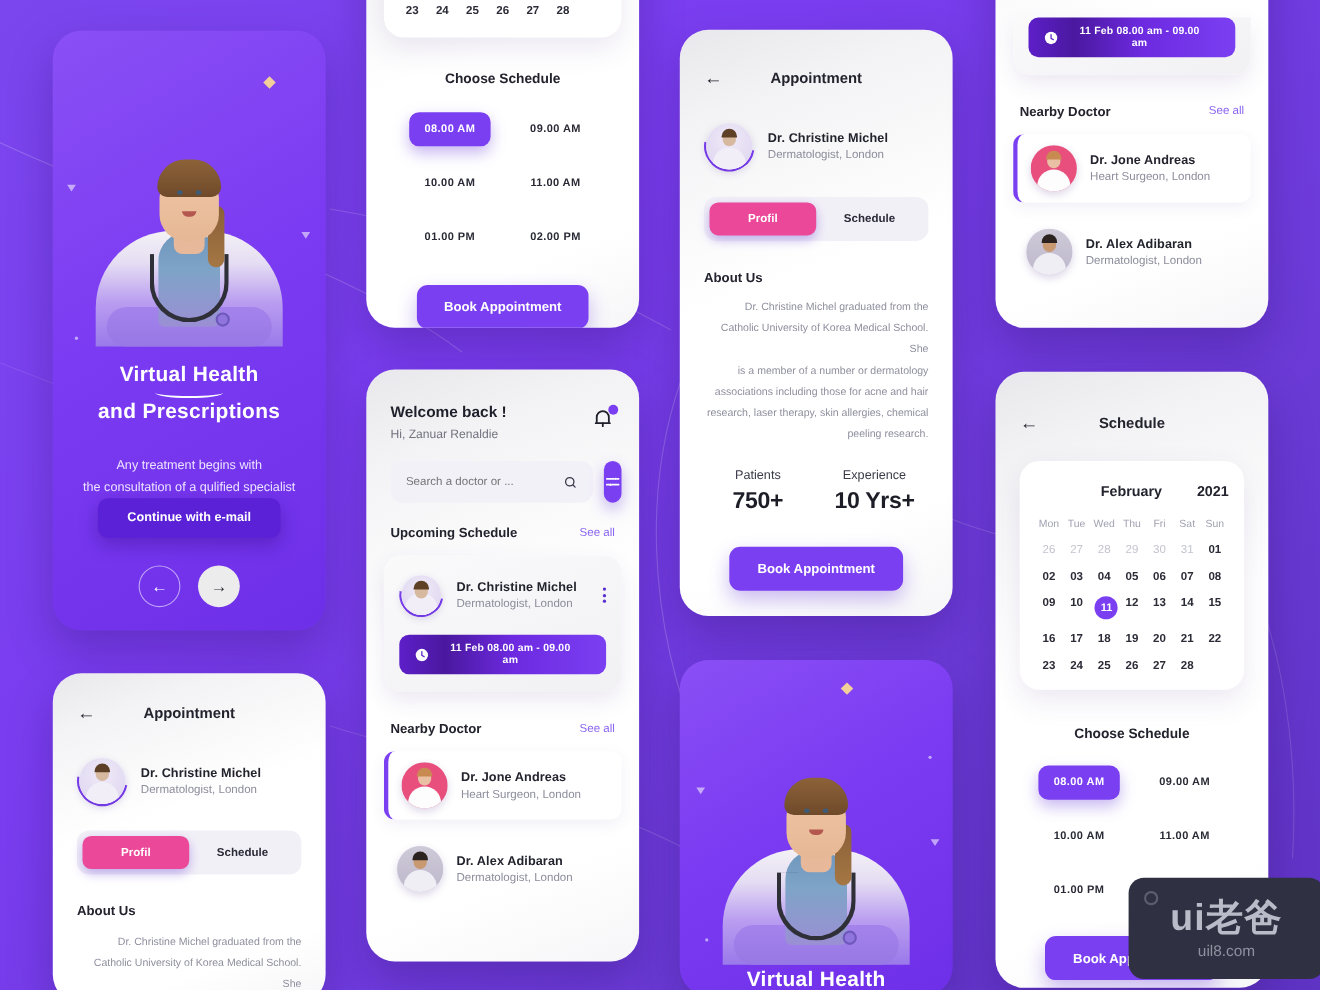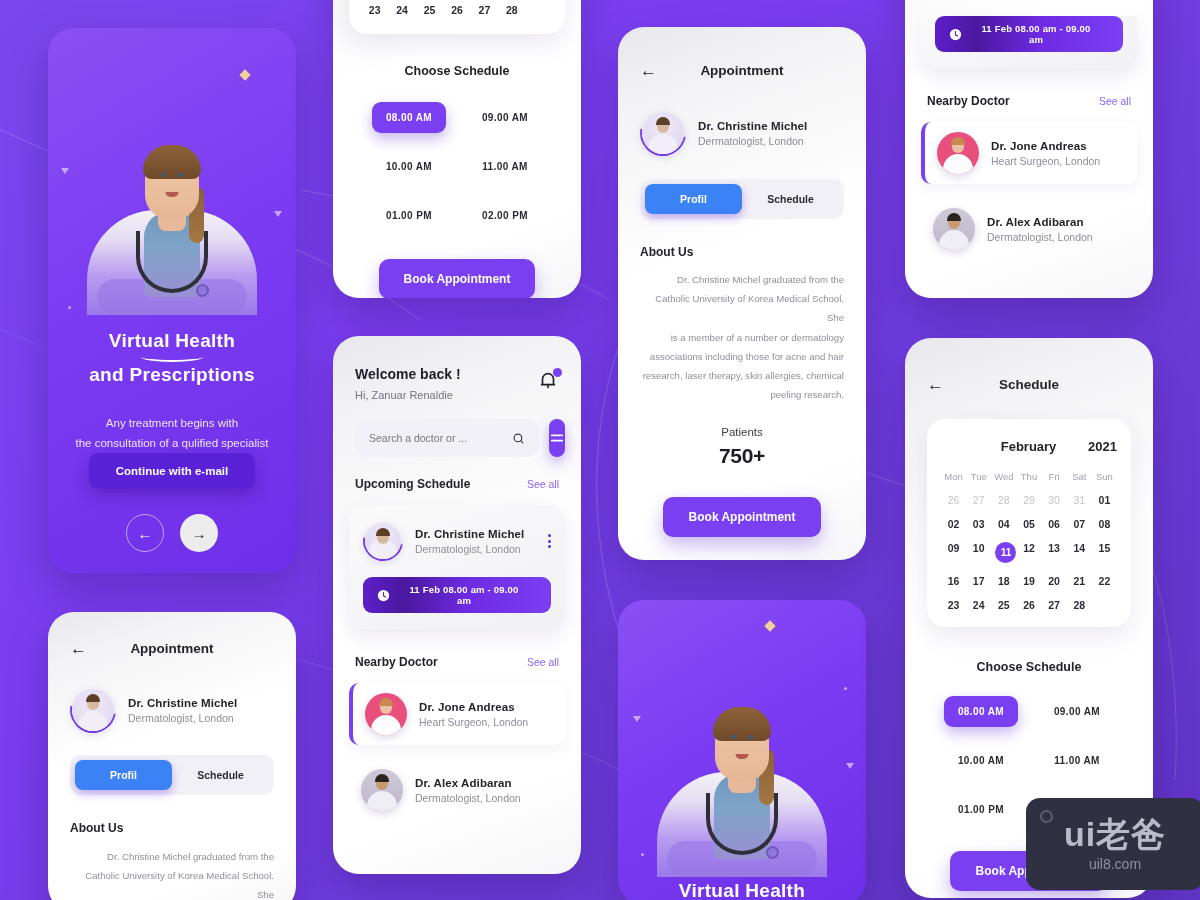--- a/index.html
+++ b/index.html
@@ -120,21 +120,21 @@
   .dspec { font-size:10.5px; color:#8d8d9c; margin-top:3px; }
 
   .seg {
     display:flex; background:#f2f0f7; border-radius:11px; padding:5px; align-items:center;
   }
   .seg .segbtn {
     flex:1; text-align:center; font-size:10.5px; font-weight:700; padding:9px 0;
     border-radius:8px; cursor:pointer; color:#2b2b38; border:none; background:transparent;
     font-family:"Liberation Sans",sans-serif;
   }
-  .seg .segbtn.active { background:#3b82f6; color:#fff; box-shadow:0 4px 10px rgba(90,40,210,.35); }
+  .seg .segbtn.active { background:#ec4899; color:#fff; box-shadow:0 4px 10px rgba(90,40,210,.35); }
 
   .sect-h { font-size:12px; font-weight:700; color:#23232e; }
   .para { font-size:9.6px; color:#8f8f9e; line-height:2.0;text-align:right; }
 
   .stat-l { font-size:11.5px; color:#3a3a48; text-align:center; }
   .stat-v { font-size:21px; font-weight:700; color:#1d1d28; text-align:center; margin-top:6px; letter-spacing:-.3px; }
 
   .btn-primary {
     background:#7b3ff2; color:#fff; border:none; border-radius:10px;
     font-size:12px; font-weight:600; padding:13px 0; width:100%; cursor:pointer;
@@ -474,20 +474,24 @@
       <div class="para">research, laser therapy, skin allergies, chemical</div>
       <div class="para">peeling research.</div>
     </div>
   </div>
 
   <div style="display:flex; padding:22px 18px 0;">
     <div style="flex:1;">
       <div class="stat-l">Patients</div>
       <div class="stat-v">750+</div>
     </div>
+    <div style="flex:1;">
+      <div class="stat-l">Experience</div>
+      <div class="stat-v">10 Yrs+</div>
+    </div>
   </div>
 
   <div style="padding:29px 45px 0;">
     <button class="btn-primary">Book Appointment</button>
   </div>
 </div>
 
 <div class="screen purple hero" style="left:618px; top:600px; width:248px; height:305px;">
   <div class="spark diamond" style="left:148px; top:22px; width:8px;height:8px;"></div>
   <div class="spark dot" style="left:226px; top:87px; width:3px;height:3px;"></div>

